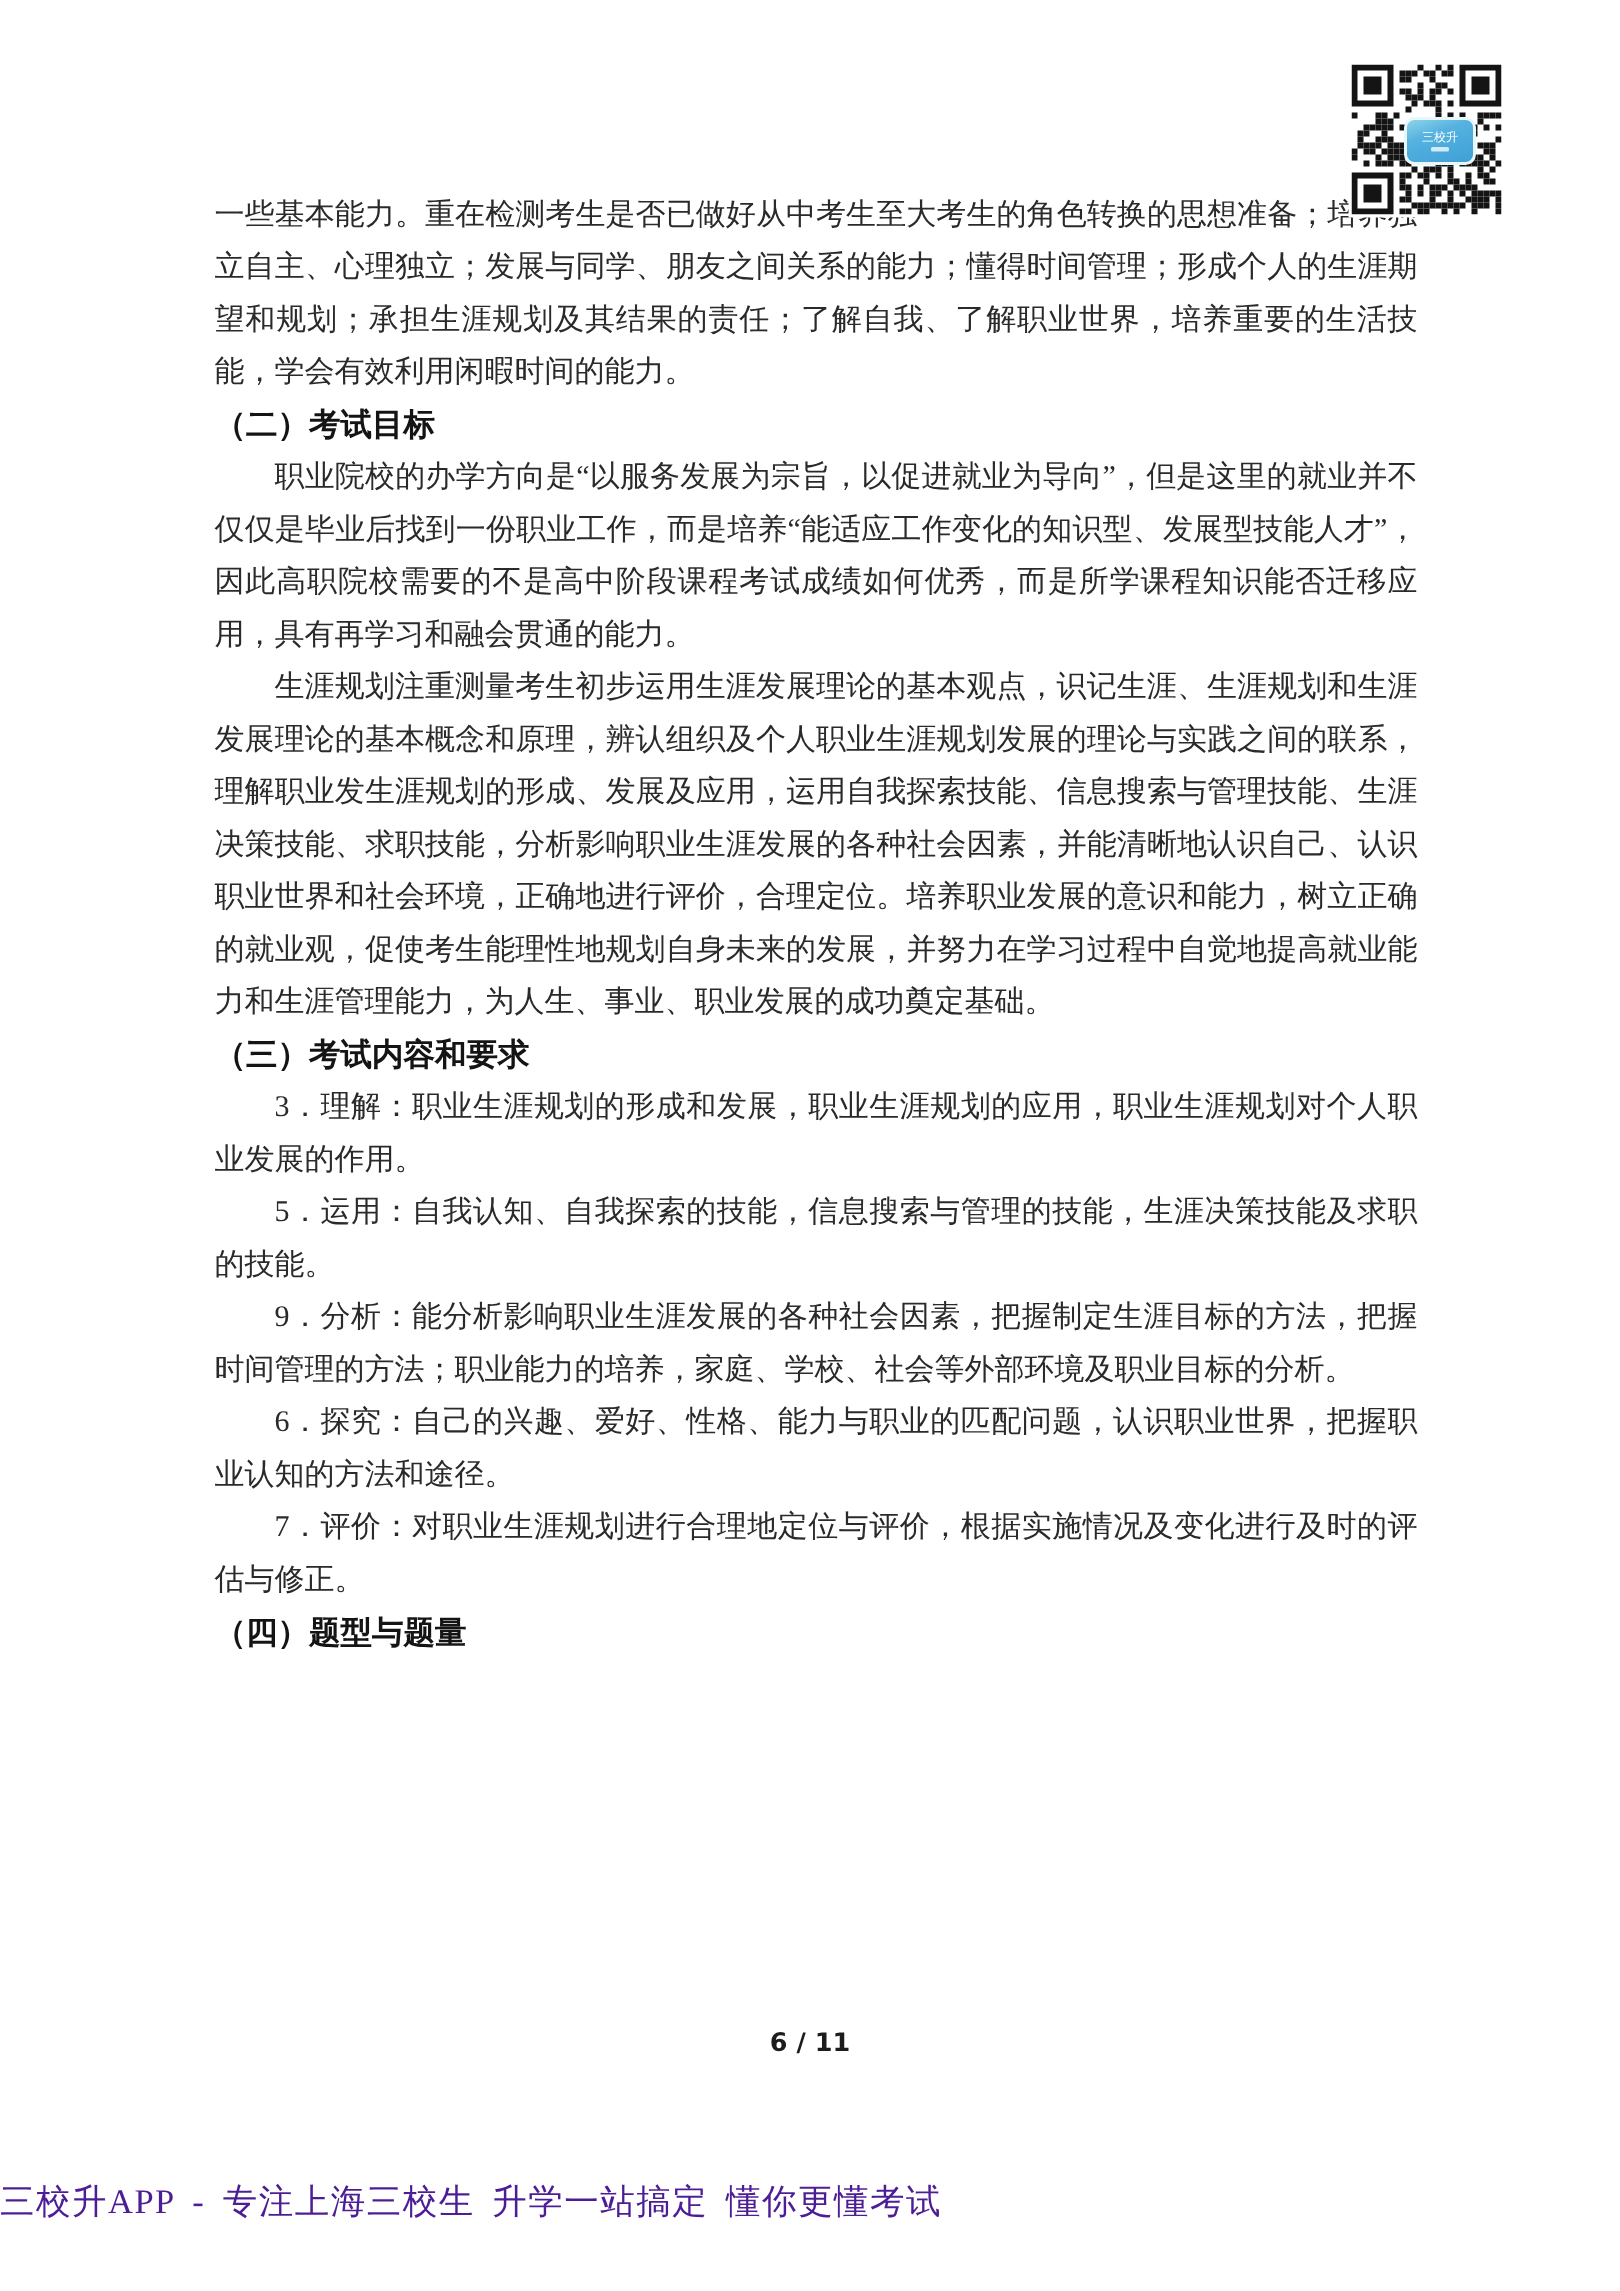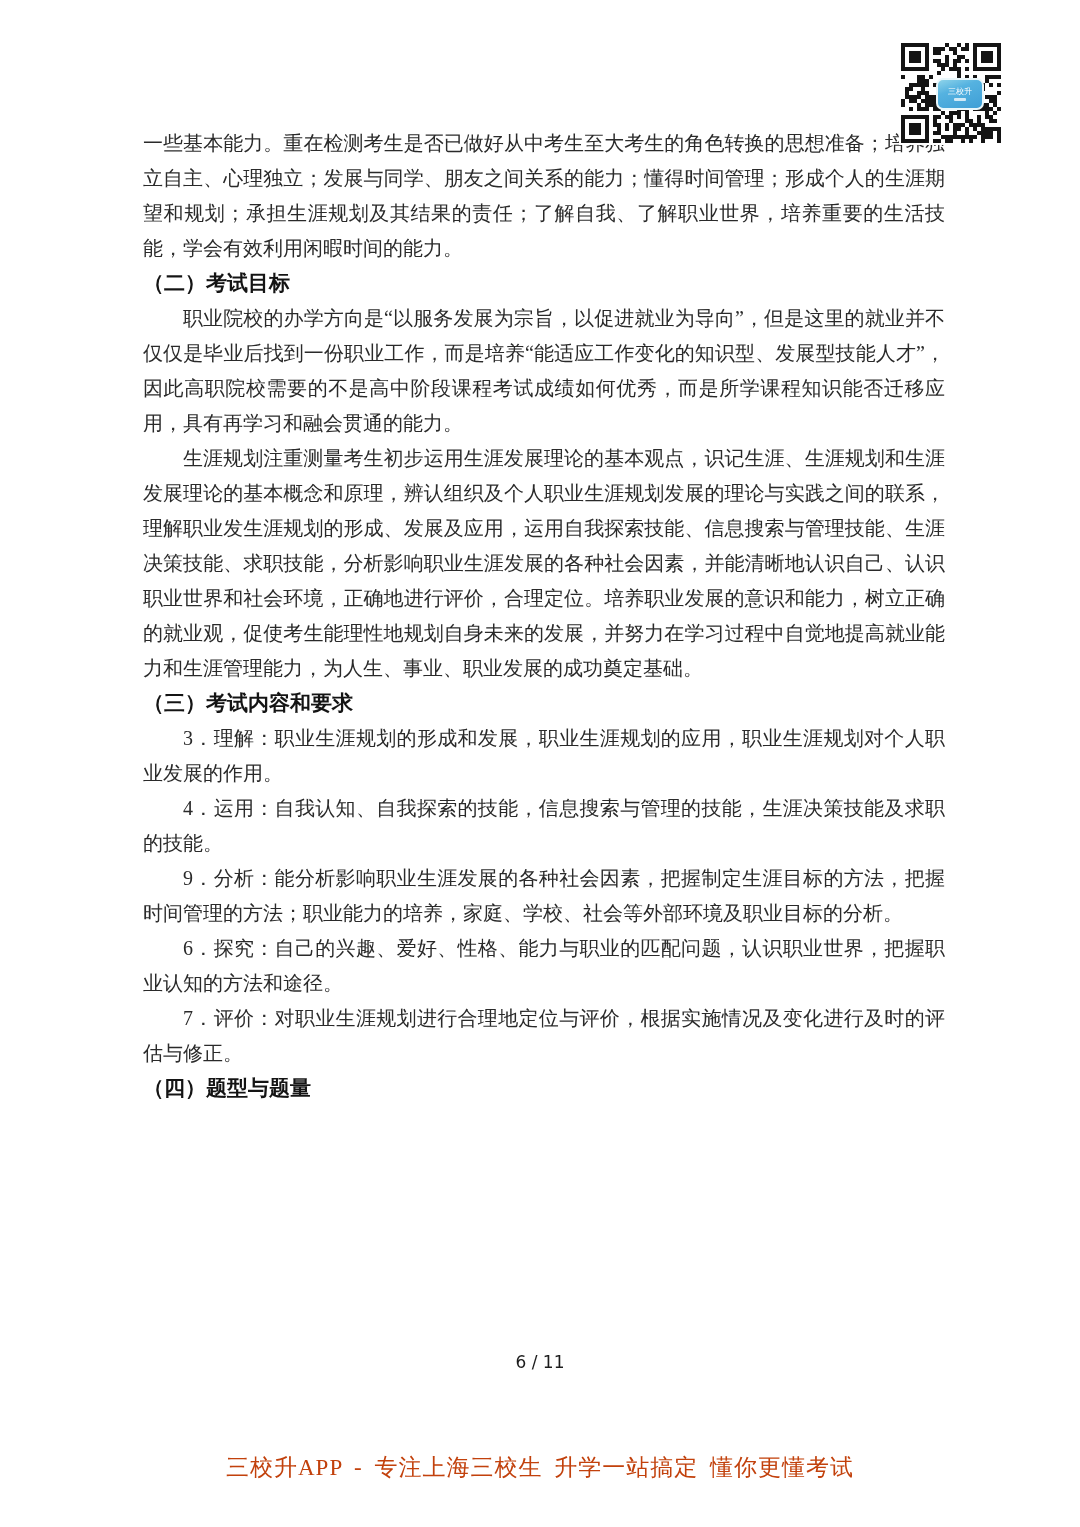--- a/index.html
+++ b/index.html
@@ -35,32 +35,32 @@
     margin-top: 0;
     font-family: "Liberation Serif", "DejaVu Serif", serif;
   }
   .page-number {
     position: absolute;
     left: 0;
     top: 1352px;
     width: 1080px;
     text-align: center;
     font-family: "DejaVu Sans", "Liberation Sans", sans-serif;
-    font-weight: normal;
+    font-weight: bold;
     font-size: 17px;
     color: #1c1c1c;
   }
   .footer-line {
     position: absolute;
     left: 0;
     top: 1452px;
     width: 1080px;
-    text-align: center;
+    text-align: left;
     font-size: 23px;
-    color: #c2410c;
+    color: #4c1d95;
     word-spacing: 5px;
     letter-spacing: 1px;
   }
   .qr-wrap {
     position: absolute;
     left: 899px;
     top: 41px;
     width: 104px;
     height: 104px;
     background: #ffffff;
@@ -107,21 +107,21 @@
 
     <div class="sec-heading">（二）考试目标</div>
 
     <p class="body-par">职业院校的办学方向是“以服务发展为宗旨，以促进就业为导向”，但是这里的就业并不仅仅是毕业后找到一份职业工作，而是培养“能适应工作变化的知识型、发展型技能人才”，因此高职院校需要的不是高中阶段课程考试成绩如何优秀，而是所学课程知识能否迁移应用，具有再学习和融会贯通的能力。</p>
 
     <p class="body-par">生涯规划注重测量考生初步运用生涯发展理论的基本观点，识记生涯、生涯规划和生涯发展理论的基本概念和原理，辨认组织及个人职业生涯规划发展的理论与实践之间的联系，理解职业发生涯规划的形成、发展及应用，运用自我探索技能、信息搜索与管理技能、生涯决策技能、求职技能，分析影响职业生涯发展的各种社会因素，并能清晰地认识自己、认识职业世界和社会环境，正确地进行评价，合理定位。培养职业发展的意识和能力，树立正确的就业观，促使考生能理性地规划自身未来的发展，并努力在学习过程中自觉地提高就业能力和生涯管理能力，为人生、事业、职业发展的成功奠定基础。</p>
 
     <div class="sec-heading">（三）考试内容和要求</div>
 
     <p class="body-par">3．理解：职业生涯规划的形成和发展，职业生涯规划的应用，职业生涯规划对个人职业发展的作用。</p>
-    <p class="body-par">4．运用：自我认知、自我探索的技能，信息搜索与管理的技能，生涯决策技能及求职的技能。</p>
+    <p class="body-par">5．运用：自我认知、自我探索的技能，信息搜索与管理的技能，生涯决策技能及求职的技能。</p>
     <p class="body-par">9．分析：能分析影响职业生涯发展的各种社会因素，把握制定生涯目标的方法，把握时间管理的方法；职业能力的培养，家庭、学校、社会等外部环境及职业目标的分析。</p>
     <p class="body-par">6．探究：自己的兴趣、爱好、性格、能力与职业的匹配问题，认识职业世界，把握职业认知的方法和途径。</p>
     <p class="body-par">7．评价：对职业生涯规划进行合理地定位与评价，根据实施情况及变化进行及时的评估与修正。</p>
 
     <div class="sec-heading">（四）题型与题量</div>
 
   </div>
 
   <div class="qr-wrap">
     <svg id="qr-svg" width="100" height="100" viewBox="0 0 100 100">

